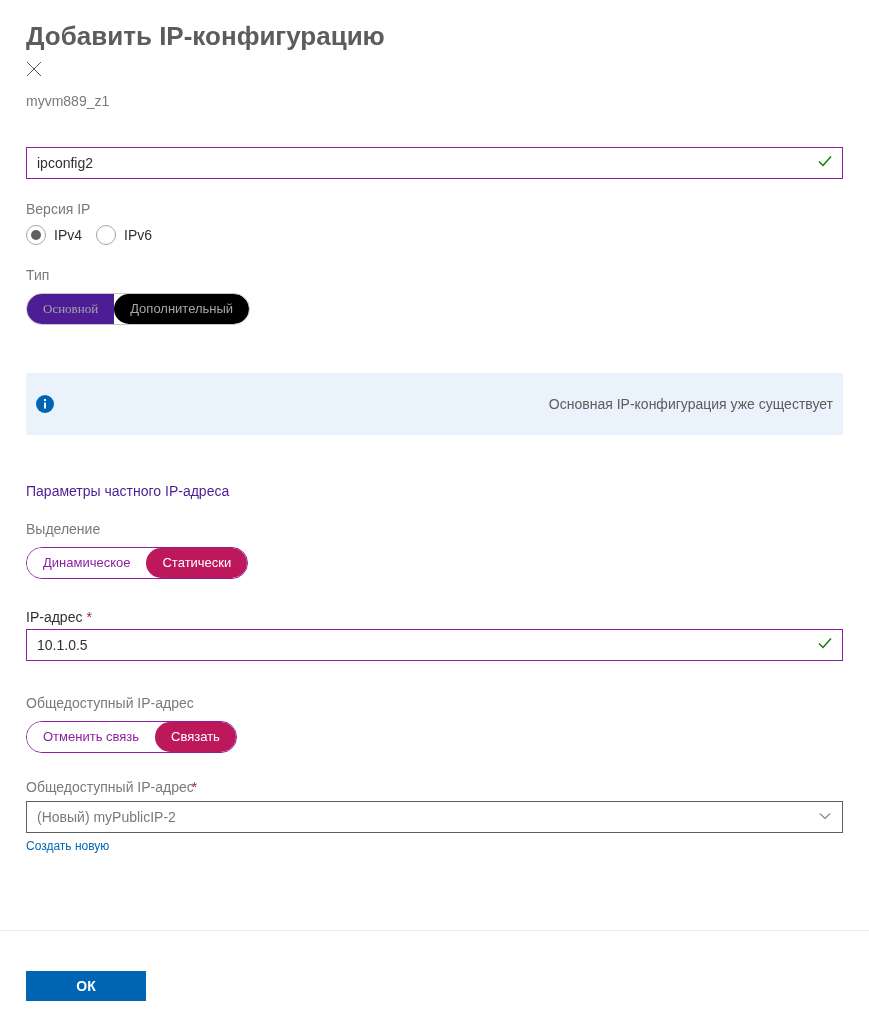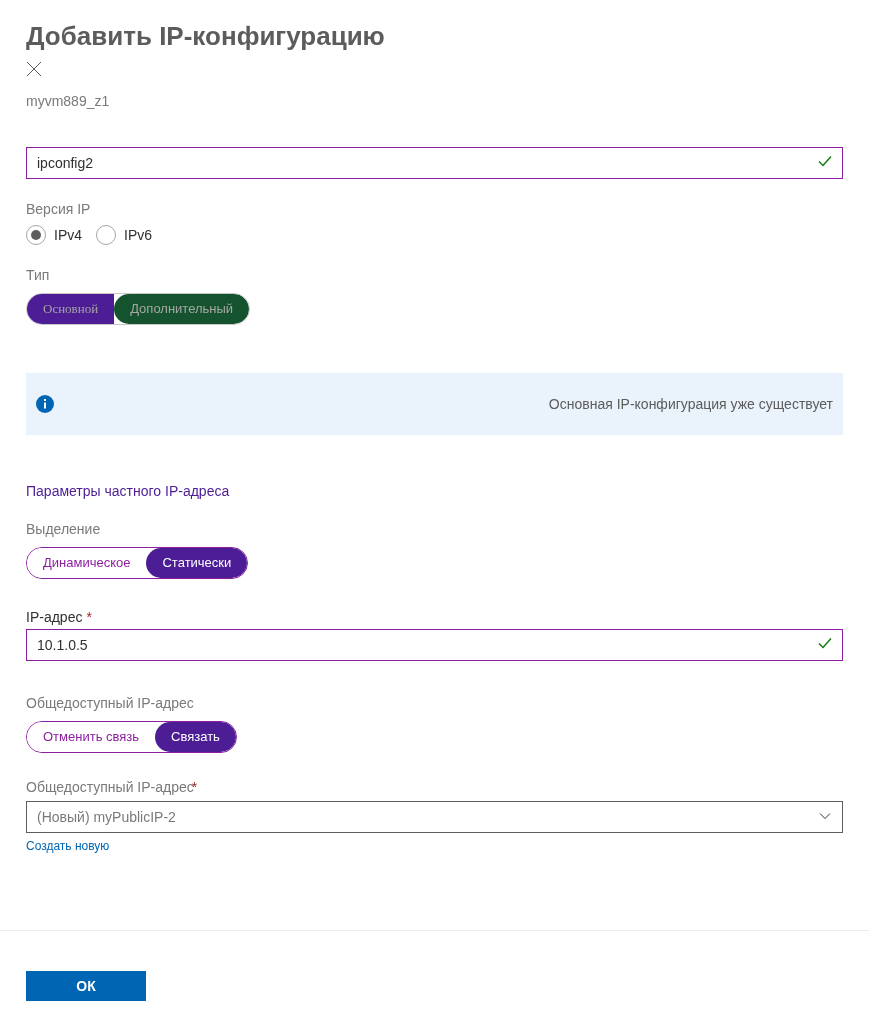--- a/index.html
+++ b/index.html
@@ -114,30 +114,30 @@
   }
   .pill {
     padding: 0 16px;
     display: flex;
     align-items: center;
     font-size: 13px;
     cursor: pointer;
     white-space: nowrap;
   }
   .pill.selected {
-    background: #4c1d95;
+    background: #be185d;
     color: #ffffff;
     border-radius: 18px;
   }
   .pill.unselected {
     color: #8b1f9f;
     background: #ffffff;
   }
   .pill.disabled-sel {
-    background: #14532d;
+    background: #000000;
     color: #a6a6a6;
     border-radius: 18px;
   }
   .pill.disabled-unsel {
     color: #a6a6a6;
     background: #4c1d95;
     font-family: Liberation Serif, serif;
   }
   .info-box {
     margin-top: 48px;

